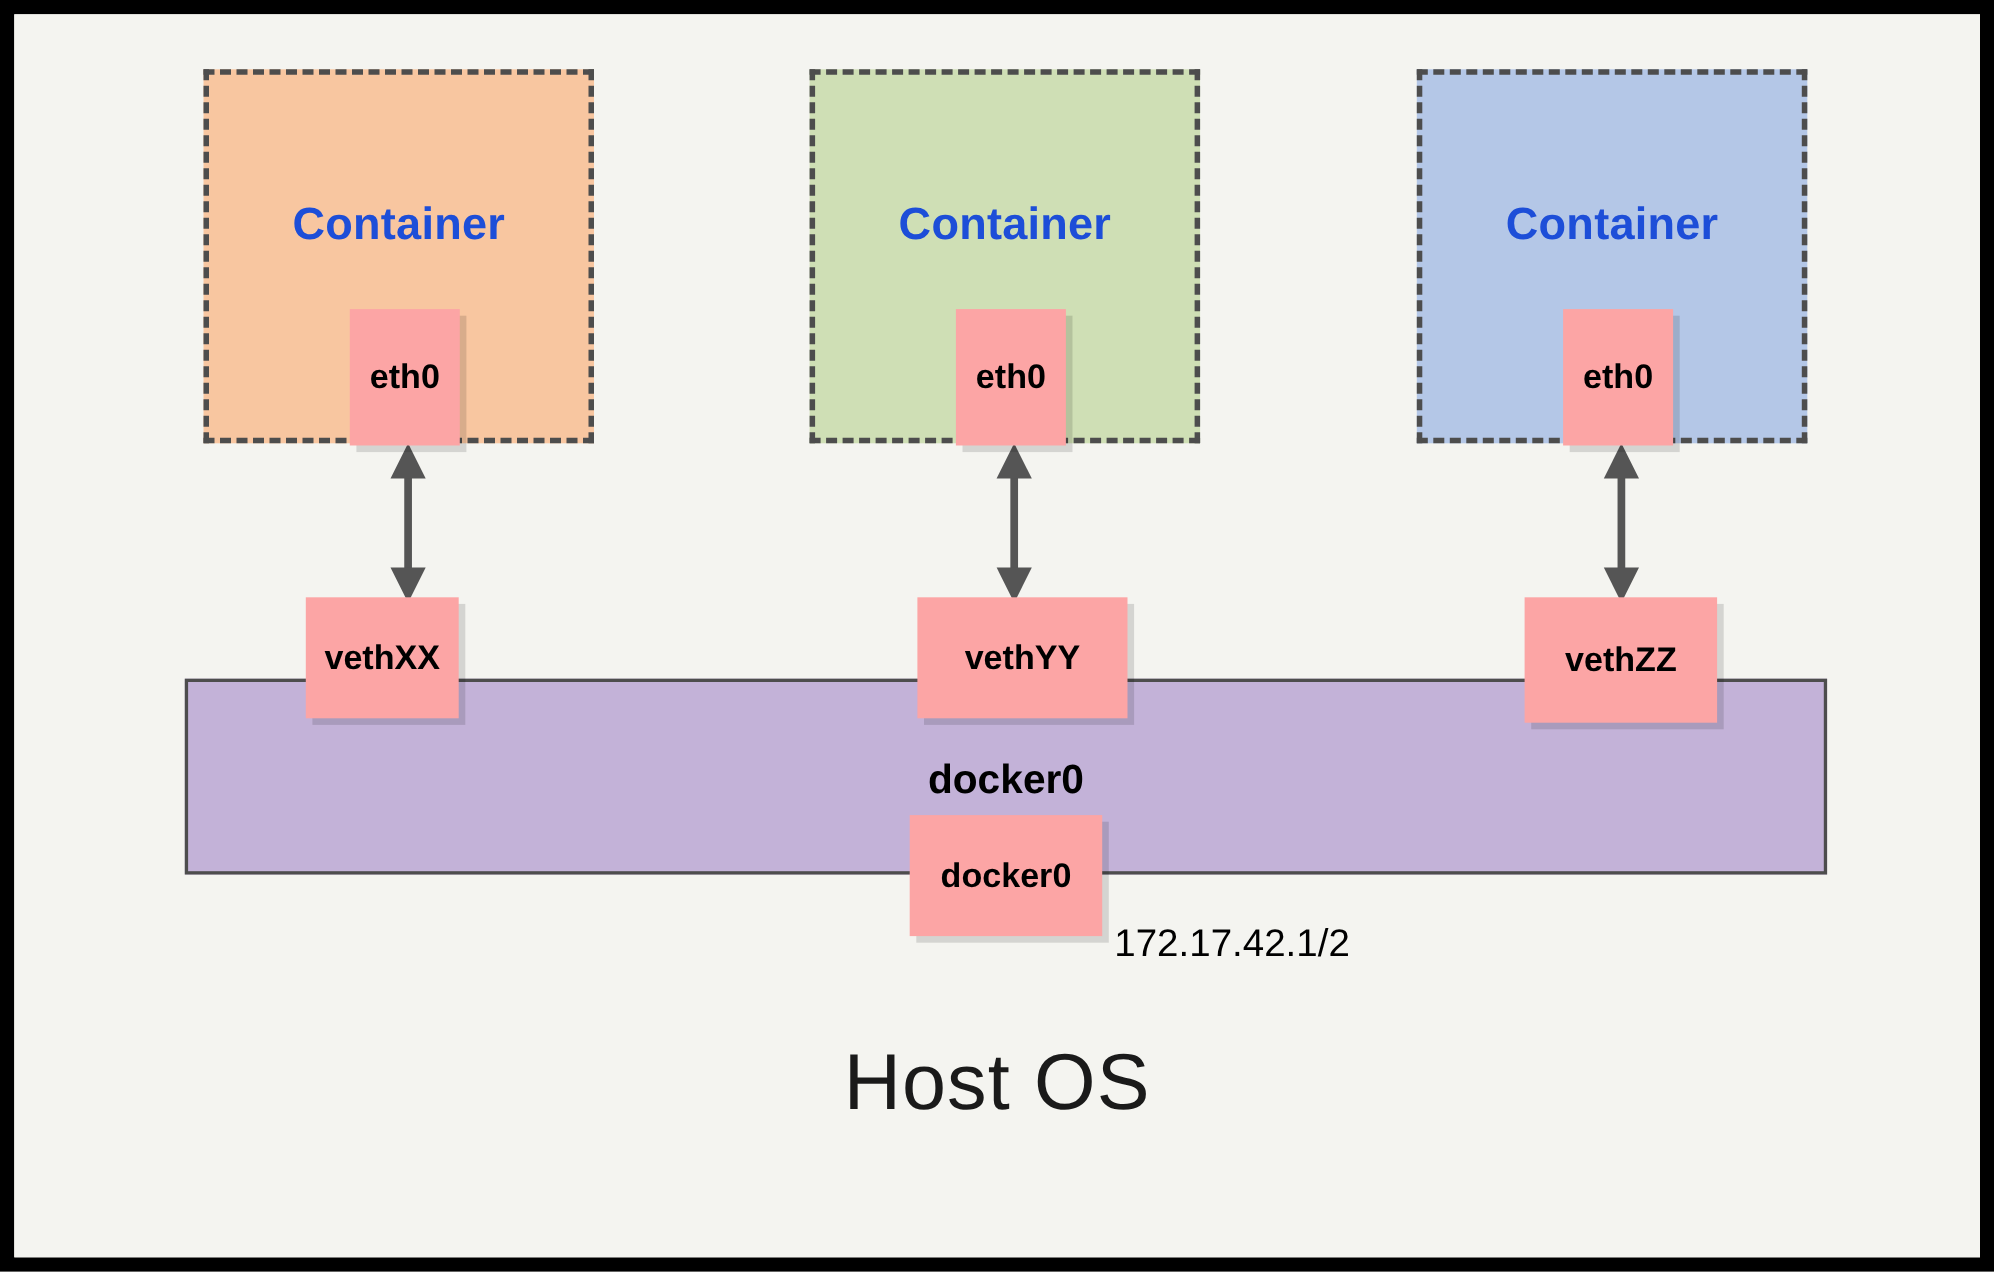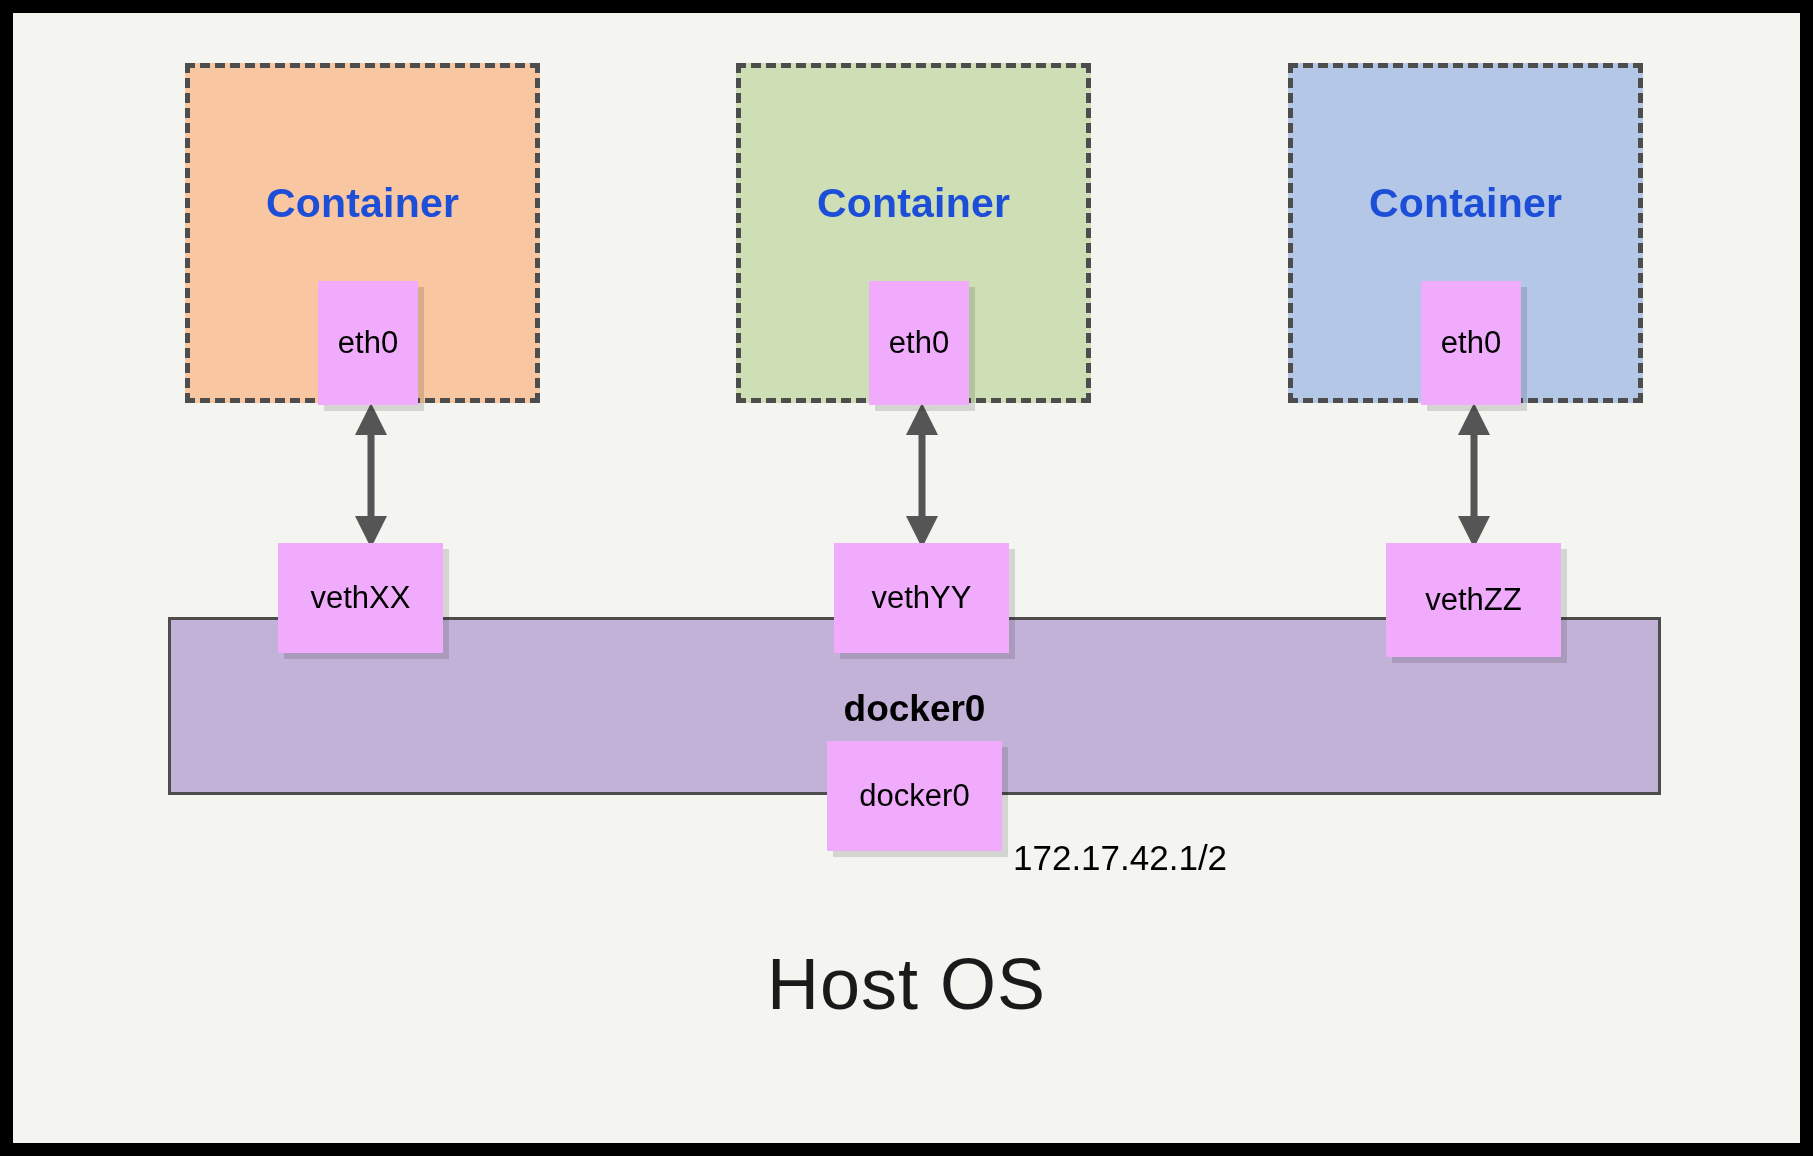--- a/index.html
+++ b/index.html
@@ -42,28 +42,28 @@
     text-align: center;
     font-size: 41px;
     font-weight: bold;
     color: #1d4ed8;
     letter-spacing: 0.2px;
   }
 
   
   .note {
     position: absolute;
-    background: #f0abfc;
+    background: #fca5a5;
     box-shadow: 6px 6px 0 0 rgba(0,0,0,0.13);
     display: flex;
     align-items: center;
     justify-content: center;
     color: #000000;
     font-size: 31px;
-    font-weight: normal;
+    font-weight: bold;
     z-index: 6;
   }
   .note.eth0 { font-size: 31px; }
 
   
   #docker0-bar {
     position: absolute;
     background: #c3b2d8;
     border: 3px solid #4d4d4d;
     z-index: 2;
@@ -114,34 +114,34 @@
       <div class="container-title">Container</div>
     </div>
     <div class="note eth0" style="left:305px; top:268px; width:100px; height:124px;">eth0</div>
 
     <svg class="arrow-svg" style="left:330px; top:390px; width:56px; height:145px;" viewBox="0 0 56 145">
       <line x1="28" y1="14" x2="28" y2="131" stroke="#555555" stroke-width="7"></line>
       <polygon points="28,0 44,32 12,32" fill="#555555"></polygon>
       <polygon points="28,145 44,113 12,113" fill="#555555"></polygon>
     </svg>
 
-    <div class="note" style="left:265px; top:530px; width:165px; height:110px;">vethXX</div>
+    <div class="note" style="left:265px; top:530px; width:139px; height:110px;">vethXX</div>
 
     <div class="container-box" style="left:723px; top:50px; width:355px; height:340px; background:#cfdfb5;">
       <div class="container-title">Container</div>
     </div>
     <div class="note eth0" style="left:856px; top:268px; width:100px; height:124px;">eth0</div>
 
     <svg class="arrow-svg" style="left:881px; top:390px; width:56px; height:145px;" viewBox="0 0 56 145">
       <line x1="28" y1="14" x2="28" y2="131" stroke="#555555" stroke-width="7"></line>
       <polygon points="28,0 44,32 12,32" fill="#555555"></polygon>
       <polygon points="28,145 44,113 12,113" fill="#555555"></polygon>
     </svg>
 
-    <div class="note" style="left:821px; top:530px; width:175px; height:110px;">vethYY</div>
+    <div class="note" style="left:821px; top:530px; width:191px; height:110px;">vethYY</div>
 
     <div class="container-box" style="left:1275px; top:50px; width:355px; height:340px; background:#b4c7e7;">
       <div class="container-title">Container</div>
     </div>
     <div class="note eth0" style="left:1408px; top:268px; width:100px; height:124px;">eth0</div>
 
     <svg class="arrow-svg" style="left:1433px; top:390px; width:56px; height:145px;" viewBox="0 0 56 145">
       <line x1="28" y1="14" x2="28" y2="131" stroke="#555555" stroke-width="7"></line>
       <polygon points="28,0 44,32 12,32" fill="#555555"></polygon>
       <polygon points="28,145 44,113 12,113" fill="#555555"></polygon>

